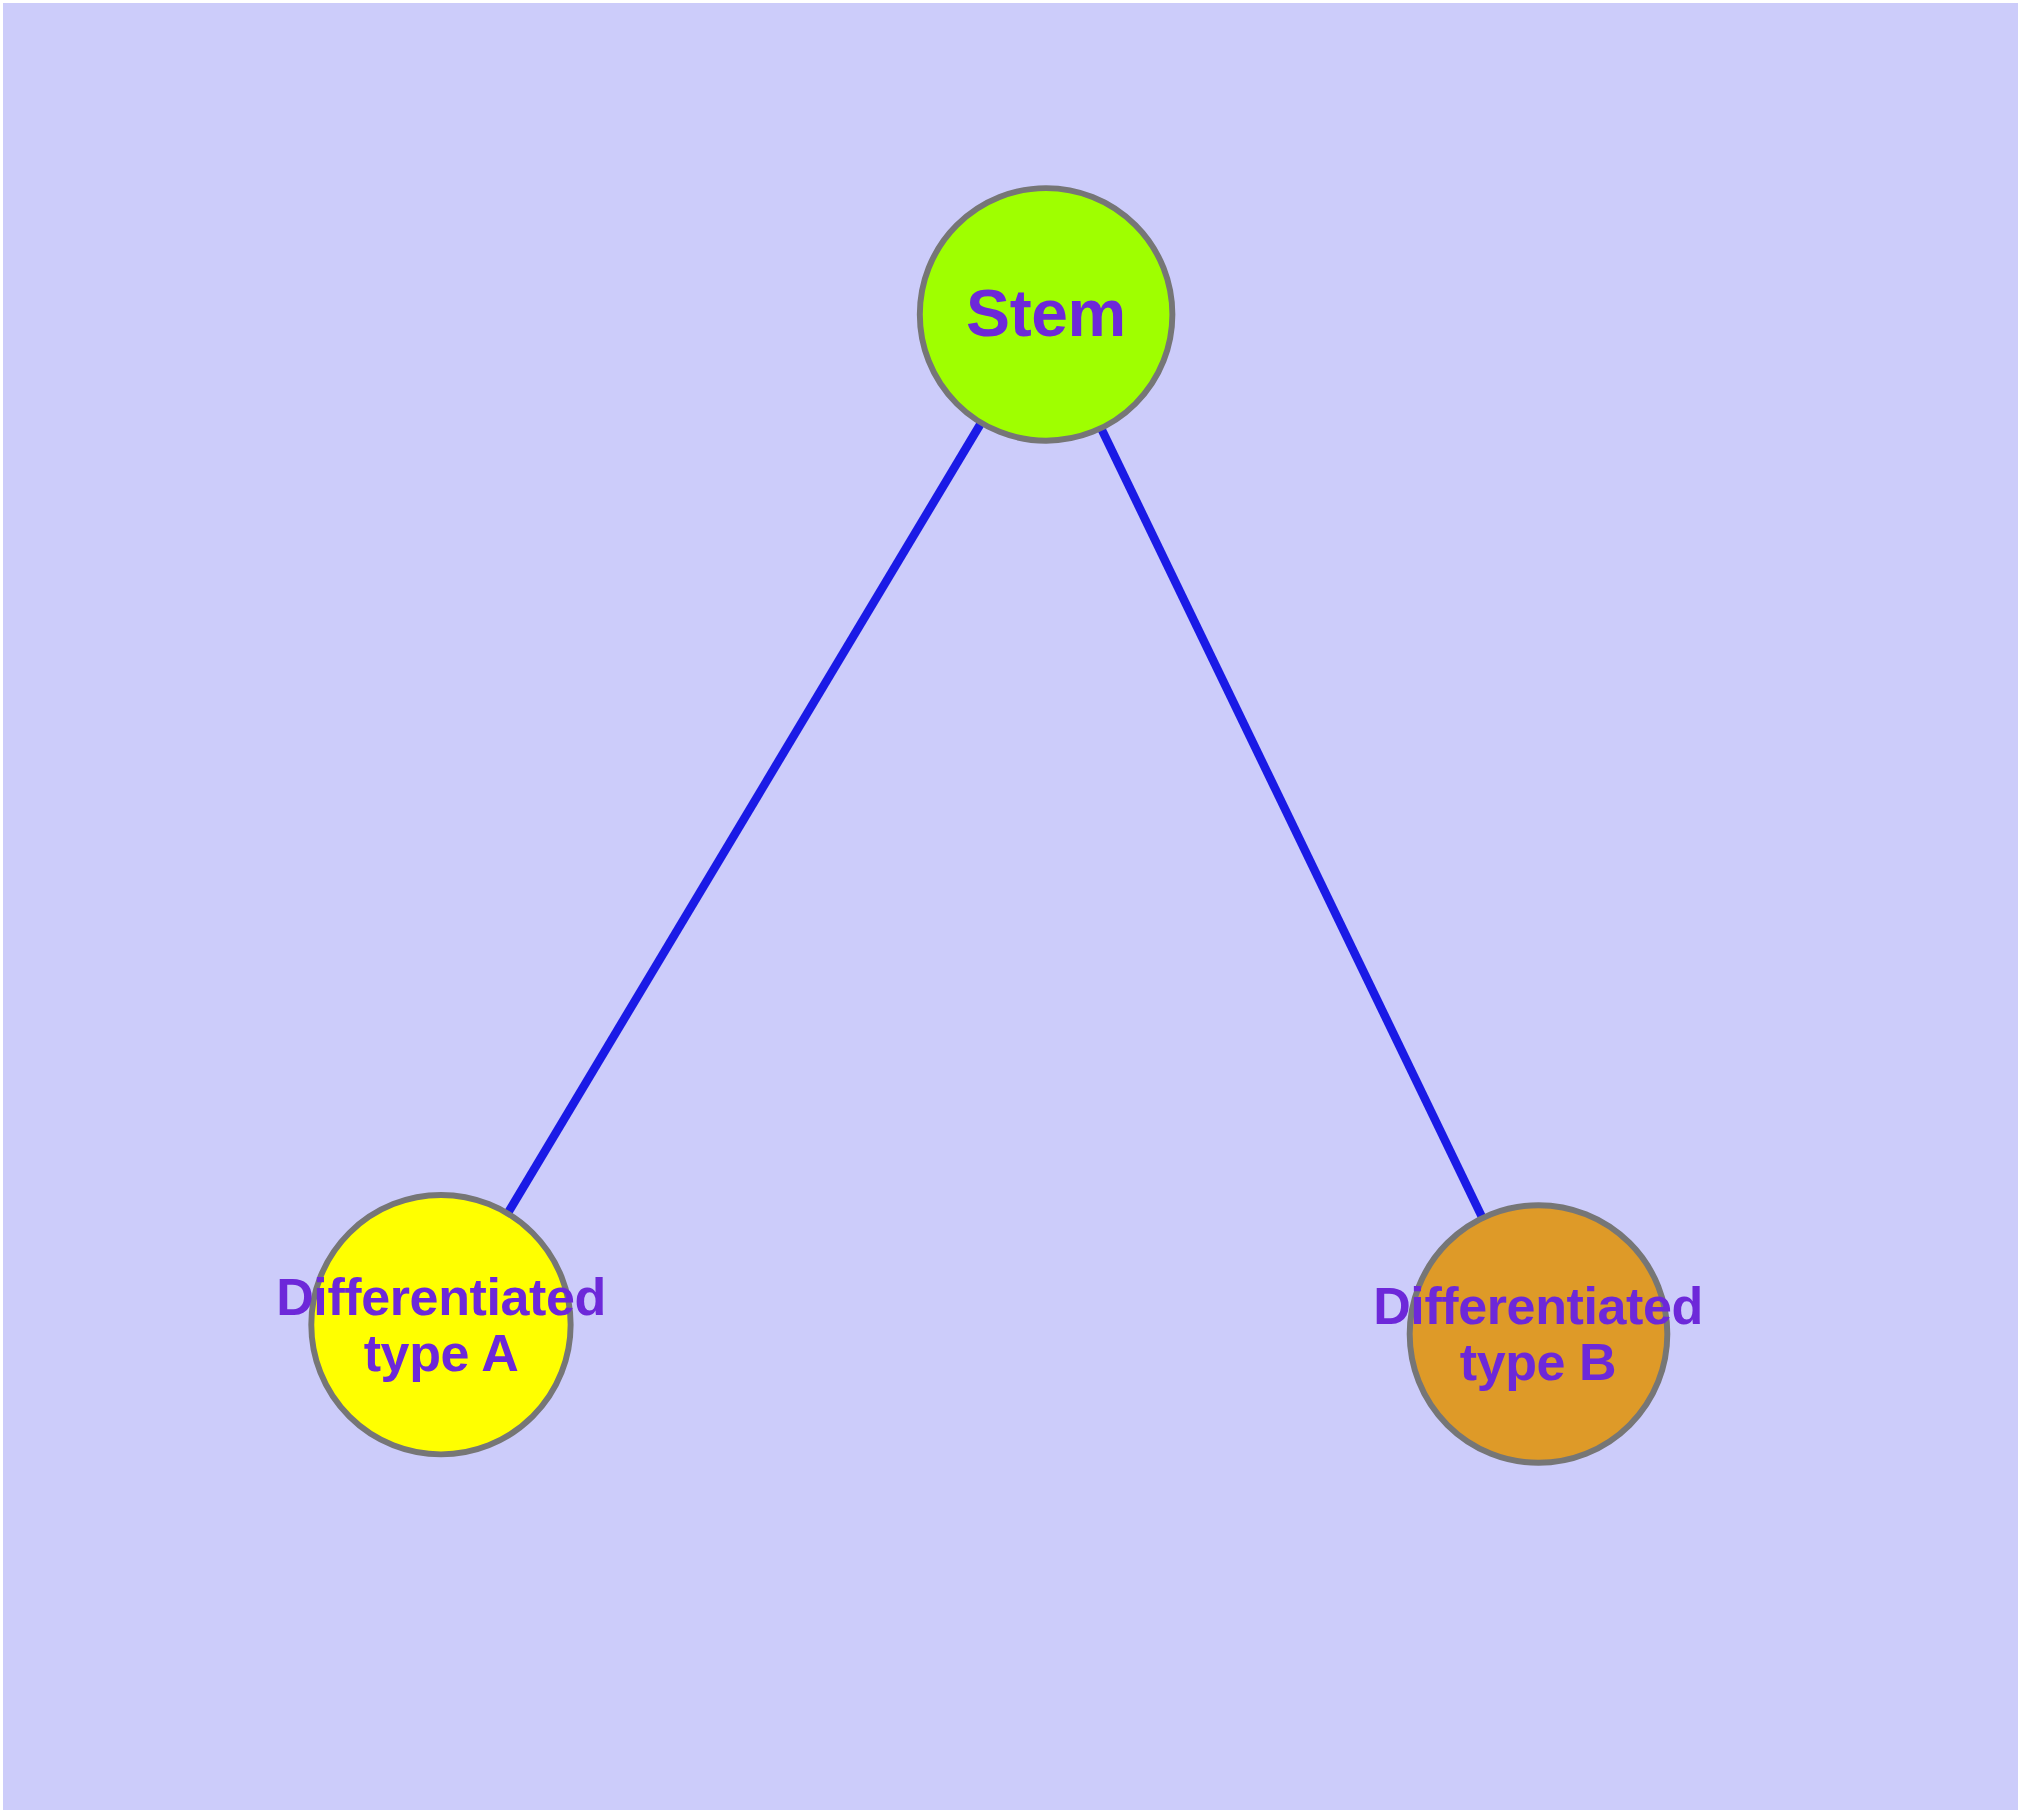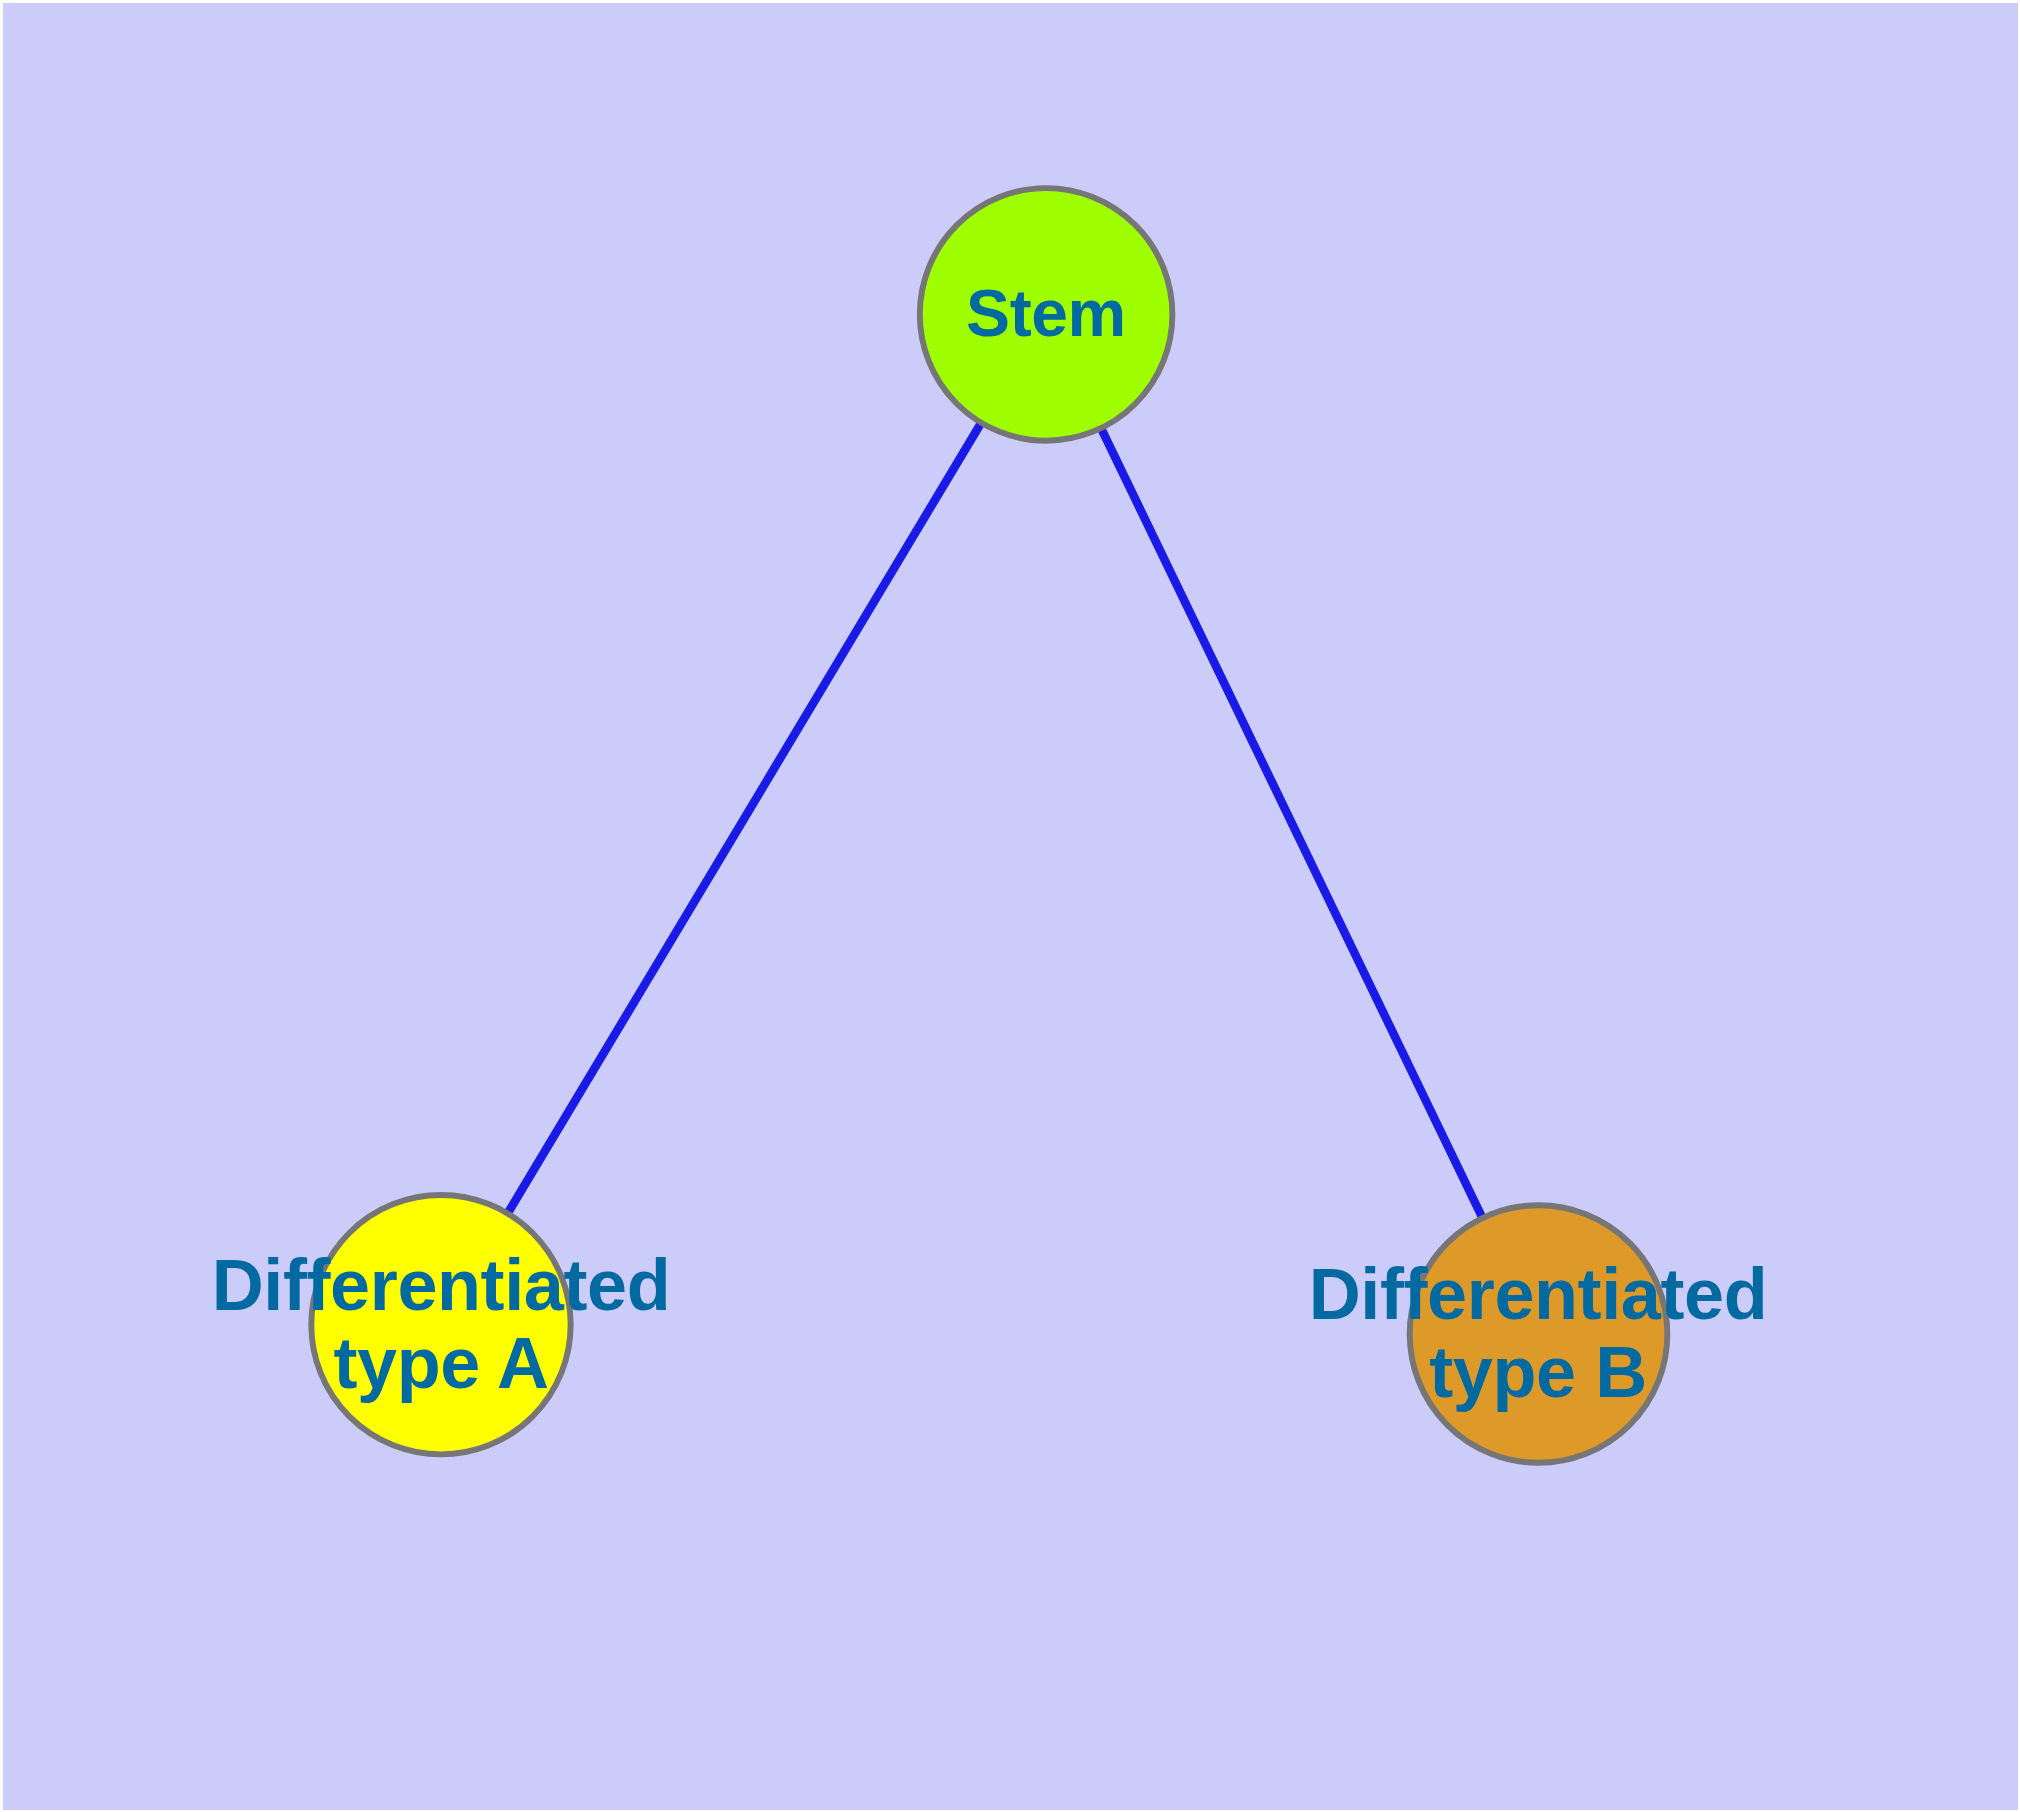--- a/index.html
+++ b/index.html
@@ -28,29 +28,29 @@
     position: absolute;
     left: 0;
     top: 0;
     width: 2021px;
     height: 1812px;
     display: block;
   }
   .node-label {
     position: absolute;
     text-align: center;
-    color: #0369a1;
+    color: #6d28d9;
     font-weight: bold;
     line-height: 1.08;
     white-space: pre;
     pointer-events: none;
     transform: translate(-50%, -50%);
   }
   .label-stem   { font-size: 66px; letter-spacing: -0.4px; }
-  .label-leaf   { font-size: 72px; letter-spacing: -0.4px; }
+  .label-leaf   { font-size: 52px; letter-spacing: -0.4px; }
 </style>
 </head>
 <body>
 
 <div id="canvas">
   <div id="plot-area"></div>
 
   <svg id="graph-svg" viewBox="0 0 2384 2138">
     <g id="edges-layer">
         <line x1="1156.4070507029544" y1="500.5389293586531" x2="599.6483916625302" y2="1430.0295758238992" stroke="#1a1ae6" stroke-width="10" stroke-linecap="butt"></line>

